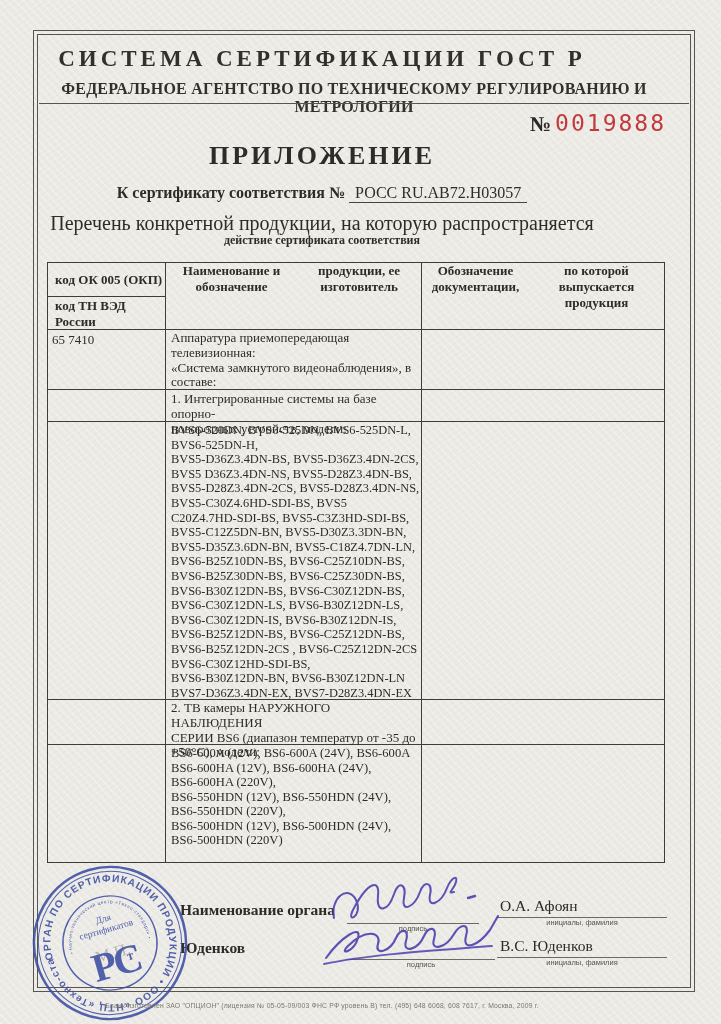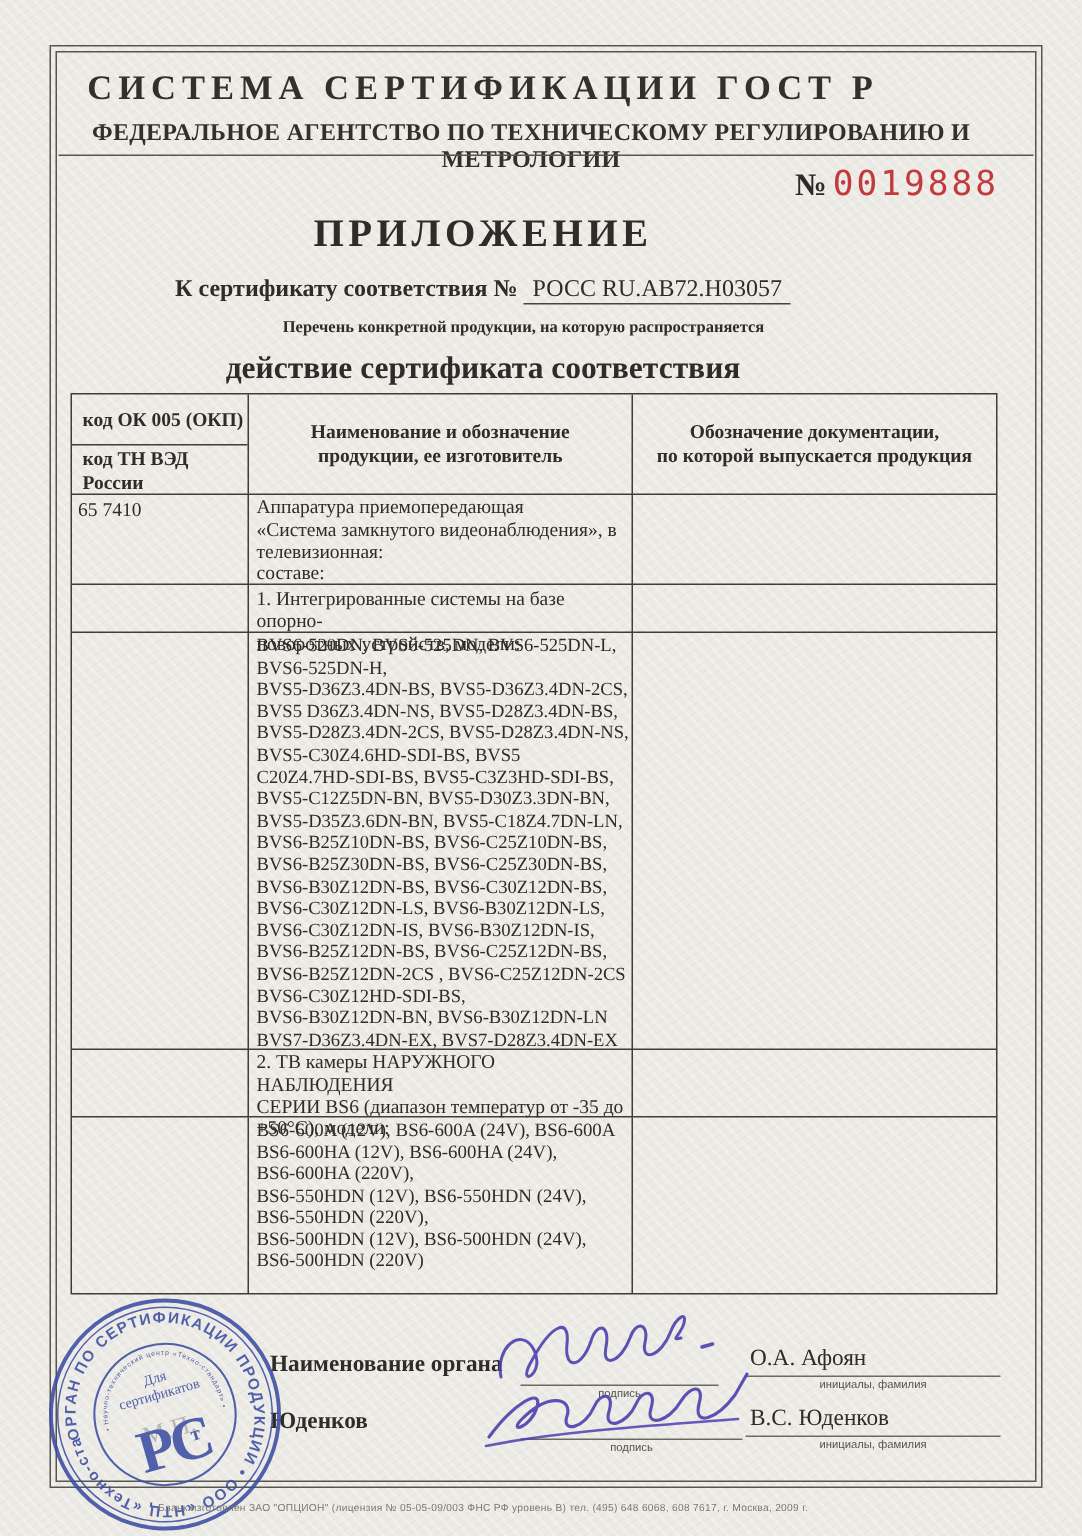--- a/index.html
+++ b/index.html
@@ -25,33 +25,33 @@
   .header-rule{top:103px;left:39px;width:650px;border-top:1.4px solid #57554e;}
 
   .blank-no{top:110px;left:530px;white-space:nowrap;}
   .blank-no .no-sign{font-size:21px;font-weight:bold;color:#2c2a26;}
   .blank-no .no-digits{font-family:"DejaVu Sans Mono",monospace;font-size:23px;color:#c23a3c;letter-spacing:2px;}
 
   .doc-title{top:141px;font-size:26px;font-weight:bold;letter-spacing:3px;}
   .cert-line{top:184px;font-size:16px;}
   .cert-line .lbl{font-weight:bold;}
   .cert-line .val{border-bottom:1px solid #46443f;padding:0 6px 1px 6px;}
-  .purpose1{top:212px;font-size:11px;font-weight:bold;padding-left:27px;}
-  .purpose2{top:233px;font-size:21px;font-weight:bold;}
+  .purpose1{top:212px;font-size:20px;font-weight:normal;}
+  .purpose2{top:233px;font-size:12px;font-weight:bold;}
 
   .ctable{
     position:absolute;left:47px;top:262px;width:616px;
     display:grid;grid-template-columns:118px 256px 242px;
     grid-template-rows:67px 60px 32px 278px 45px 117px;
     border:1.6px solid #3f3d37;font-size:13px;
   }
   .cell{border-right:1.2px solid #3f3d37;border-bottom:1.2px solid #3f3d37;overflow:visible;}
   .cell.last-col{border-right:none;}
   .cell.last-row{border-bottom:none;}
-  .hc{display:flex;flex-direction:column;justify-content:center;text-align:center;font-weight:bold;line-height:16px;}
+  .hc{display:flex;flex-direction:row;justify-content:center;text-align:center;font-weight:bold;line-height:16px;}
   .code-head{padding:0;display:block;}
   .code-head .sub{height:33px;display:flex;align-items:center;padding-left:7px;font-weight:bold;box-sizing:border-box;}
   .code-head .sub.top{border-bottom:1.2px solid #3f3d37;height:34px;}
   .c-code{padding:2px 3px 0 4px;}
   .c-name{padding:1px 3px 0 5px;}
   .r1 .ln{line-height:14.8px;}
   .r2 .ln{line-height:15px;}
   .r3{font-size:12.4px;}
   .r3 .ln{line-height:14.6px;white-space:nowrap;}
   .r4 .ln{line-height:14.8px;}
@@ -118,22 +118,22 @@
     <div>продукции, ее изготовитель</div>
   </div>
   <div class="cell hc last-col">
     <div>Обозначение документации,</div>
     <div>по которой выпускается продукция</div>
   </div>
 
   <div class="cell c-code">65 7410</div>
   <div class="cell c-name r1">
       <div class="ln">Аппаратура приемопередающая</div>
+      <div class="ln">телевизионная:</div>
       <div class="ln">«Система замкнутого видеонаблюдения», в</div>
-      <div class="ln">телевизионная:</div>
       <div class="ln">составе:</div>
     </div>
   <div class="cell last-col"></div>
 
   <div class="cell c-code"></div>
   <div class="cell c-name r2">
       <div class="ln">1. Интегрированные системы на базе опорно-</div>
       <div class="ln">поворотных устройств, модели:</div>
     </div>
   <div class="cell last-col"></div>

